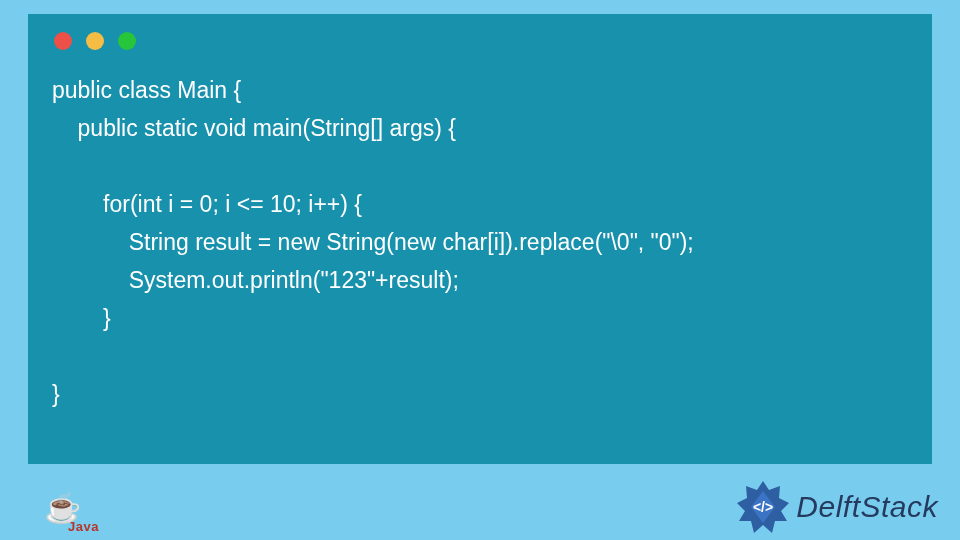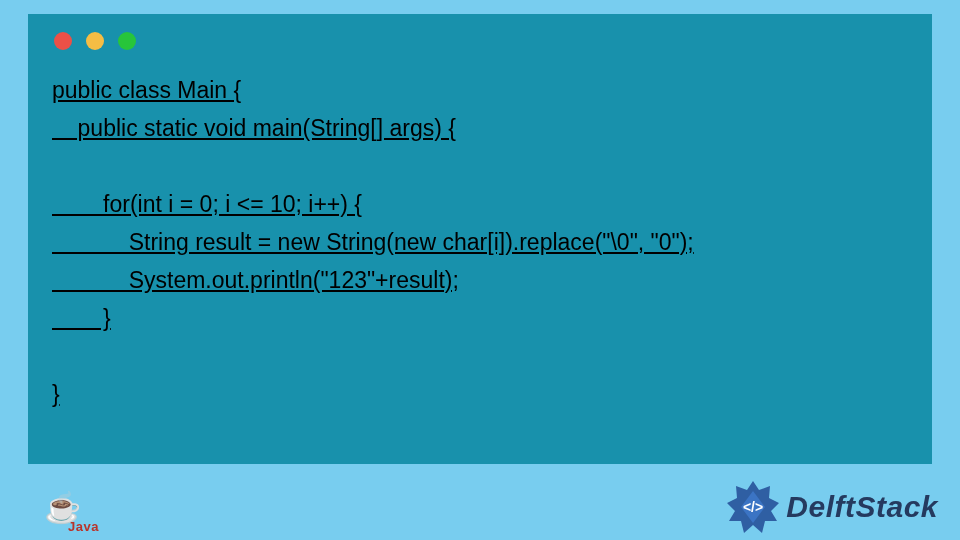--- a/index.html
+++ b/index.html
@@ -28,27 +28,26 @@
   }
   .dot {
     width: 18px;
     height: 18px;
     border-radius: 50%;
   }
   .red   { background: #ec5047; }
   .yellow{ background: #f5bd44; }
   .green { background: #27c53a; }
   .code {
-    color: #000000;
+    color: #ffffff;
     font-family: Arial, Helvetica, sans-serif;
     font-size: 23px;
     line-height: 1.65;
     white-space: pre;
     padding-left: 4px;
-    text-decoration: underline;
   }
   .footer {
     position: absolute;
     left: 0; right: 0; bottom: 0;
     height: 62px;
     display: flex;
     justify-content: space-between;
     align-items: flex-end;
     padding: 0 22px 6px 28px;
   }
@@ -62,21 +61,21 @@
   .java-logo .cup { font-size: 30px; line-height: 0.9; }
   .java-logo .txt { font-size: 13px; letter-spacing: 0.5px; margin-top:-2px;margin-left:40px;}
   .delft {
     display: flex;
     align-items: center;
     gap: 6px;
   }
   .delft svg { display: block; }
   .delft-text {
     font-size: 30px;
-    font-weight: 700;
+    font-weight: 400;
     color: #253a5f;
     font-style: italic;
     letter-spacing: 0.5px;
   }
 </style>
 </head>
 <body>
 
 <div class="code-window">
   <div class="traffic-lights">

